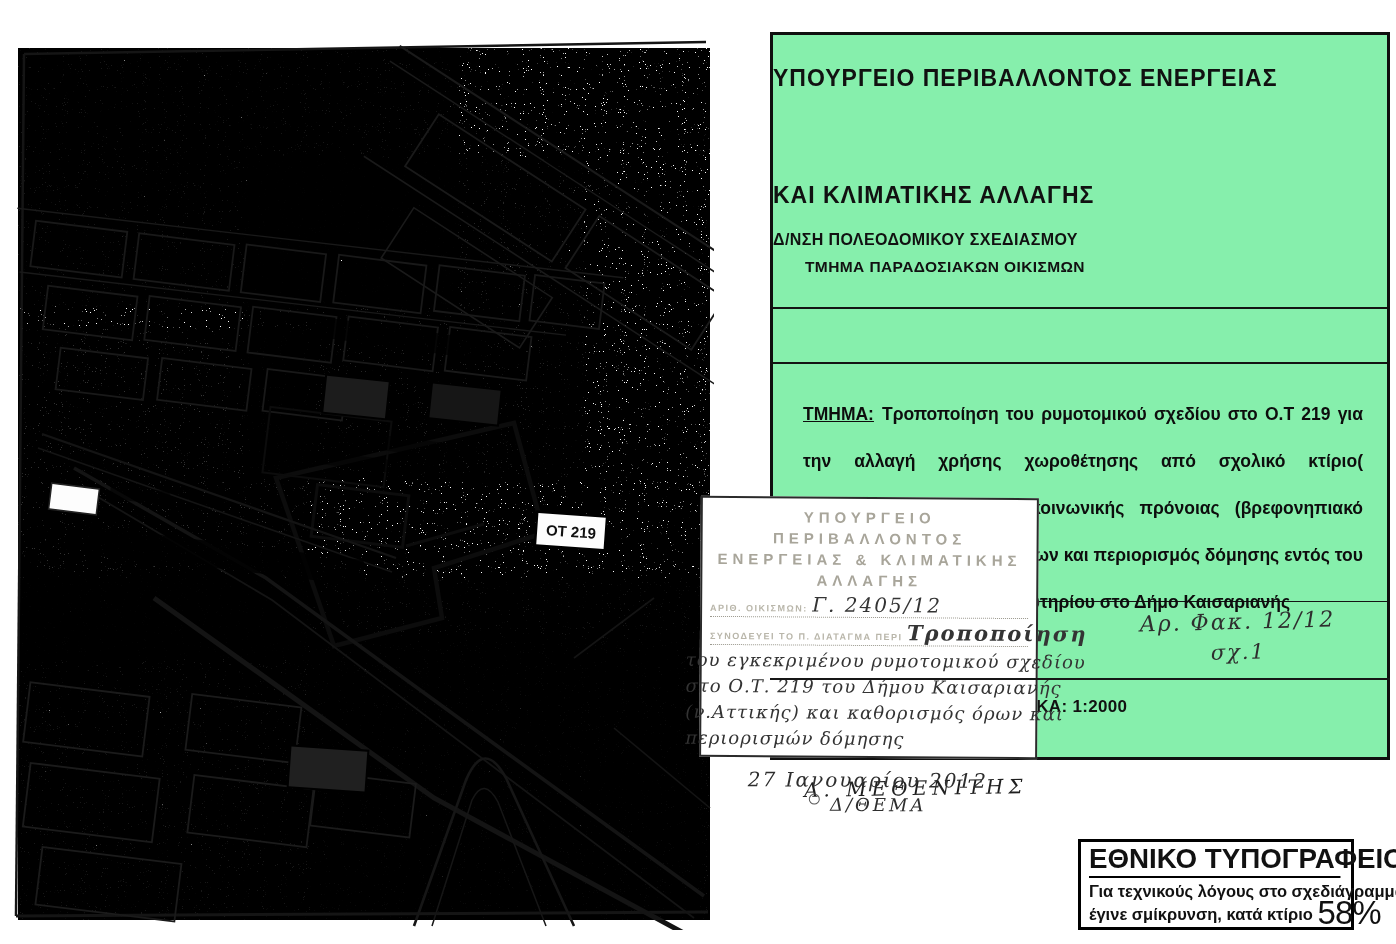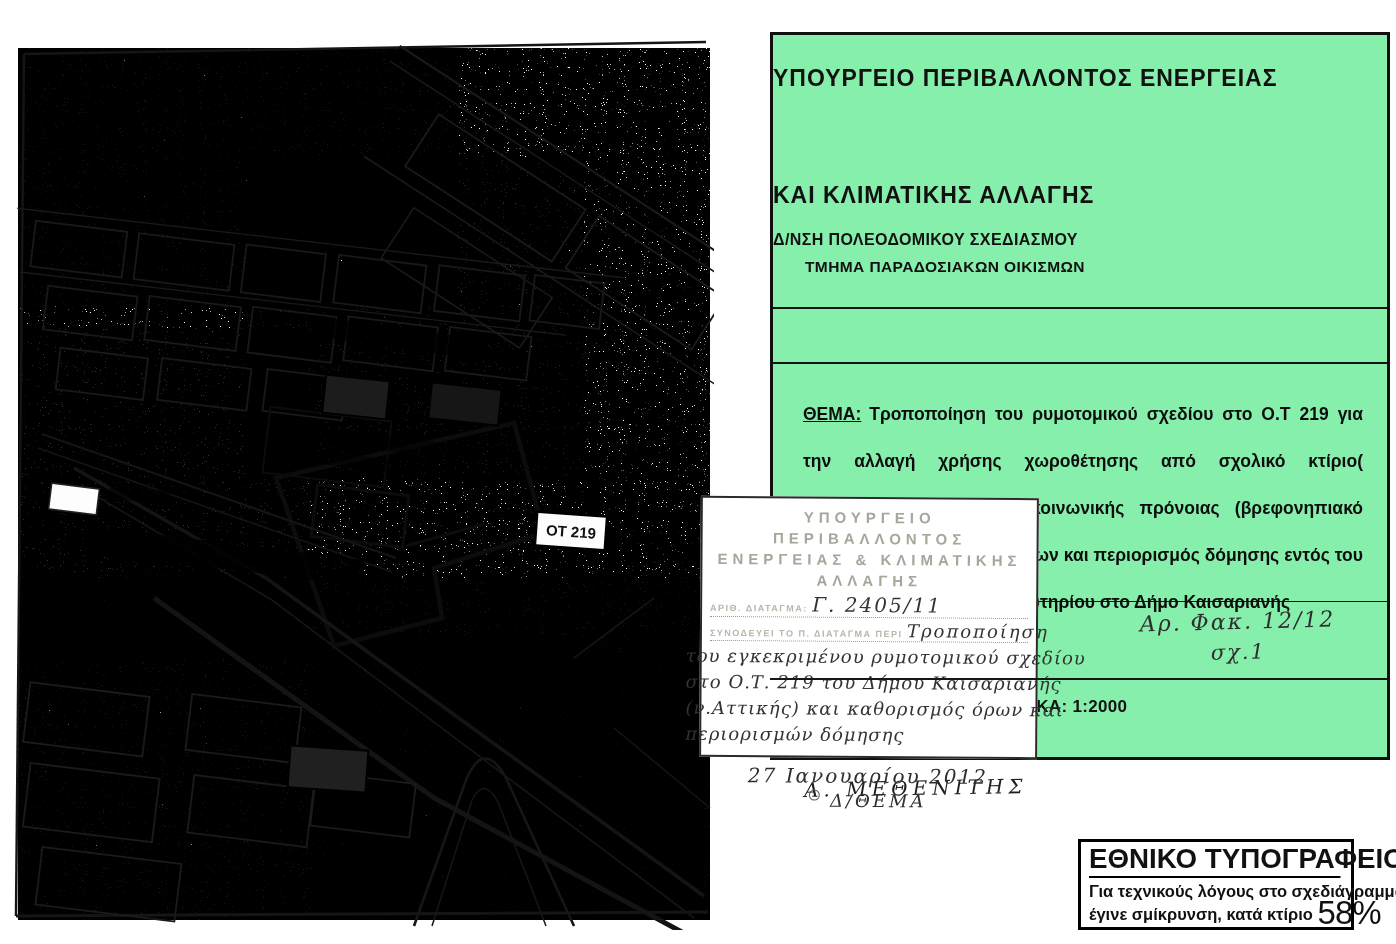--- a/index.html
+++ b/index.html
@@ -194,42 +194,42 @@
   <div class="title-block">
     <div class="tb-ministry1">ΥΠΟΥΡΓΕΙΟ ΠΕΡΙΒΑΛΛΟΝΤΟΣ ΕΝΕΡΓΕΙΑΣ</div>
     <div class="tb-ministry2">ΚΑΙ ΚΛΙΜΑΤΙΚΗΣ ΑΛΛΑΓΗΣ</div>
     <div class="tb-dir">Δ/ΝΣΗ ΠΟΛΕΟΔΟΜΙΚΟΥ ΣΧΕΔΙΑΣΜΟΥ</div>
     <div class="tb-dep">ΤΜΗΜΑ ΠΑΡΑΔΟΣΙΑΚΩΝ ΟΙΚΙΣΜΩΝ</div>
 
     <div class="tb-divider" style="top:272px;"></div>
     <div class="tb-divider" style="top:327px;"></div>
     <div class="tb-divider thin" style="top:566px;"></div>
 
-    <p class="tb-subject"><span class="subj-label">ΘΕΜΑ:</span><span>Τροποποίηση του ρυμοτομικού σχεδίου  στο Ο.Τ 219 για την αλλαγή χρήσης χωροθέτησης από σχολικό κτίριο( νηπιαγωγείο) σε κτίριο κοινωνικής πρόνοιας (βρεφονηπιακό σταθμό ) και καθορισμός όρων και περιορισμός δόμησης  εντός του ιστορικού τόπου του Σκοπευτηρίου στο Δήμο Καισαριανής</span></p>
+    <p class="tb-subject"><span class="subj-label">ΤΜΗΜΑ:</span><span>Τροποποίηση του ρυμοτομικού σχεδίου  στο Ο.Τ 219 για την αλλαγή χρήσης χωροθέτησης από σχολικό κτίριο( νηπιαγωγείο) σε κτίριο κοινωνικής πρόνοιας (βρεφονηπιακό σταθμό ) και καθορισμός όρων και περιορισμός δόμησης  εντός του ιστορικού τόπου του Σκοπευτηρίου στο Δήμο Καισαριανής</span></p>
 
     <div class="tb-filebox">
       <div class="hand tb-fileno">Αρ. Φακ. 12/12</div>
       <div class="hand tb-sheet">σχ.1</div>
     </div>
 
     <div class="tb-scale">ΚΛΙΜΑΚΑ: 1:2000</div>
   </div>
 
   <div class="over-line"></div>
 
   <div class="stamp">
     <div class="stamp-h1">ΥΠΟΥΡΓΕΙΟ  ΠΕΡΙΒΑΛΛΟΝΤΟΣ</div>
     <div class="stamp-h2">ΕΝΕΡΓΕΙΑΣ &amp; ΚΛΙΜΑΤΙΚΗΣ  ΑΛΛΑΓΗΣ</div>
 
-    <div class="stamp-row"><span class="stamp-faint">ΑΡΙΘ. ΔΙΑΤΑΓΜΑ:</span>
-      <span class="hand stamp-val">Γ. 2405/11</span>
+    <div class="stamp-row"><span class="stamp-faint">ΑΡΙΘ. ΟΙΚΙΣΜΩΝ:</span>
+      <span class="hand stamp-val">Γ. 2405/12</span>
     </div>
 
     <div class="stamp-row"><span class="stamp-faint">ΣΥΝΟΔΕΥΕΙ ΤΟ Π. ΔΙΑΤΑΓΜΑ ΠΕΡΙ</span>
-      <span class="hand stamp-val" style="font-size:18px;">Τροποποίηση</span>
+      <span class="hand stamp-val" style="font-size:21px;font-weight:bold;">Τροποποίηση</span>
     </div>
 
     <div class="stamp-lines">
       <div class="hand stamp-line">του εγκεκριμένου ρυμοτομικού σχεδίου</div>
       <div class="hand stamp-line">στο Ο.Τ. 219 του Δήμου Καισαριανής</div>
       <div class="hand stamp-line">(ν.Αττικής) και καθορισμός όρων και</div>
       <div class="hand stamp-line">περιορισμών δόμησης</div>
     </div>
 
     <div class="hand stamp-date">27 Ιανουαρίου 2012</div>

